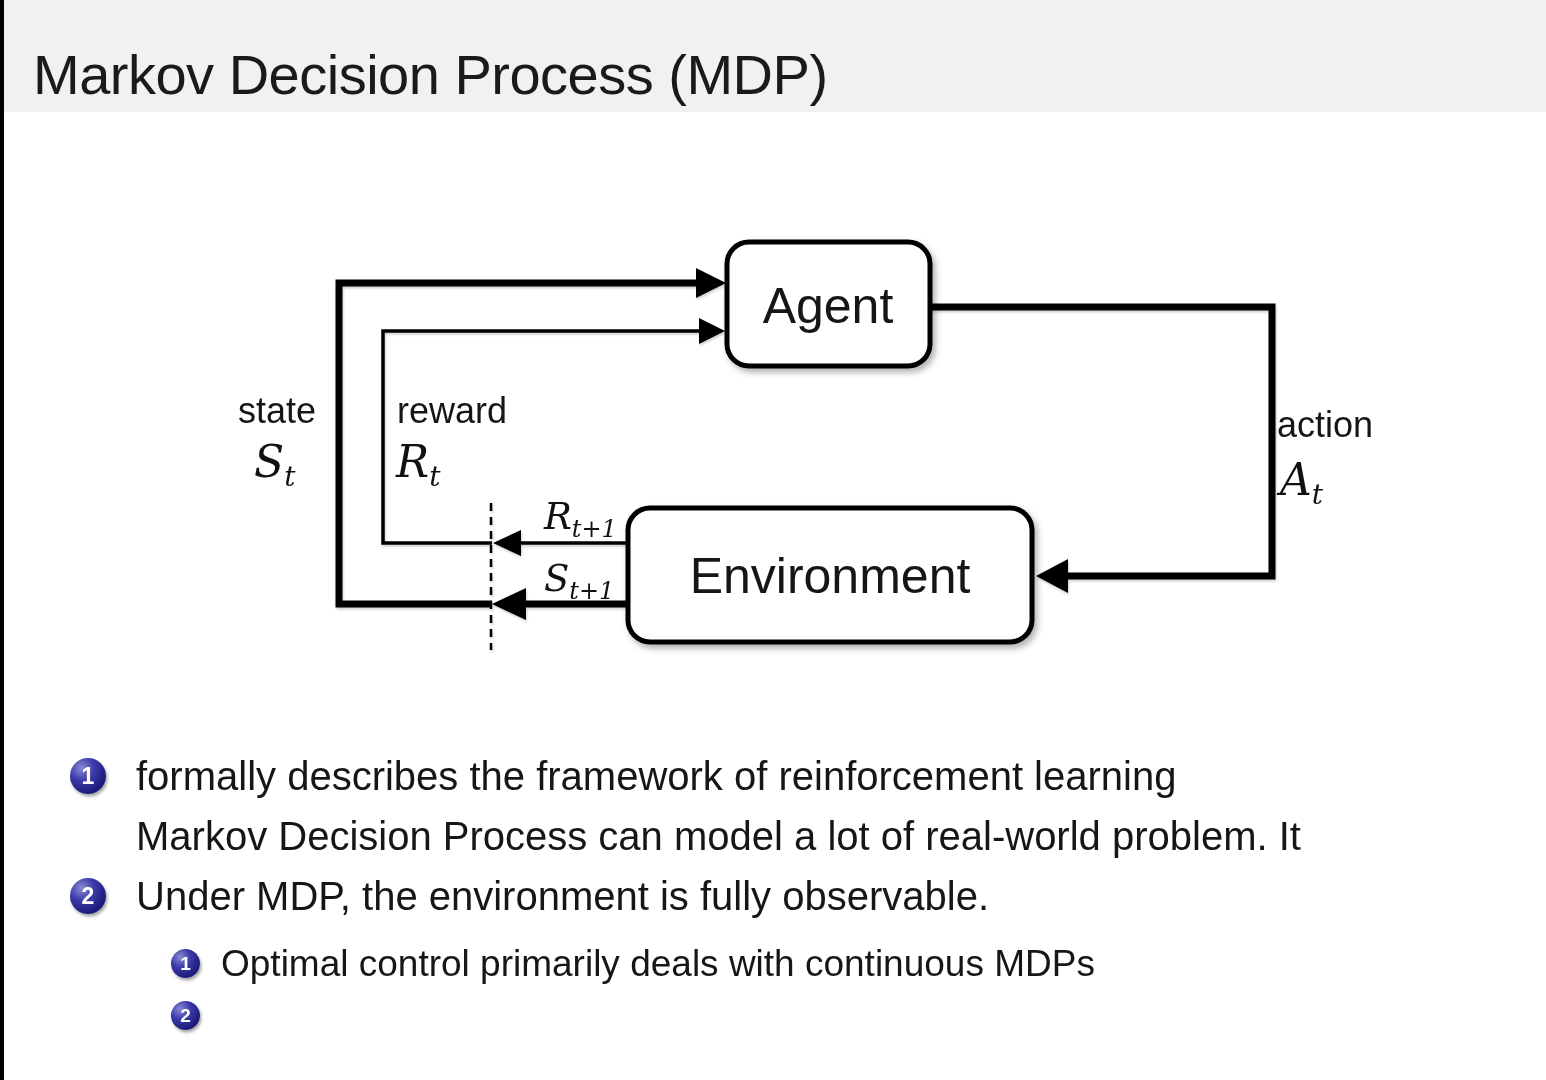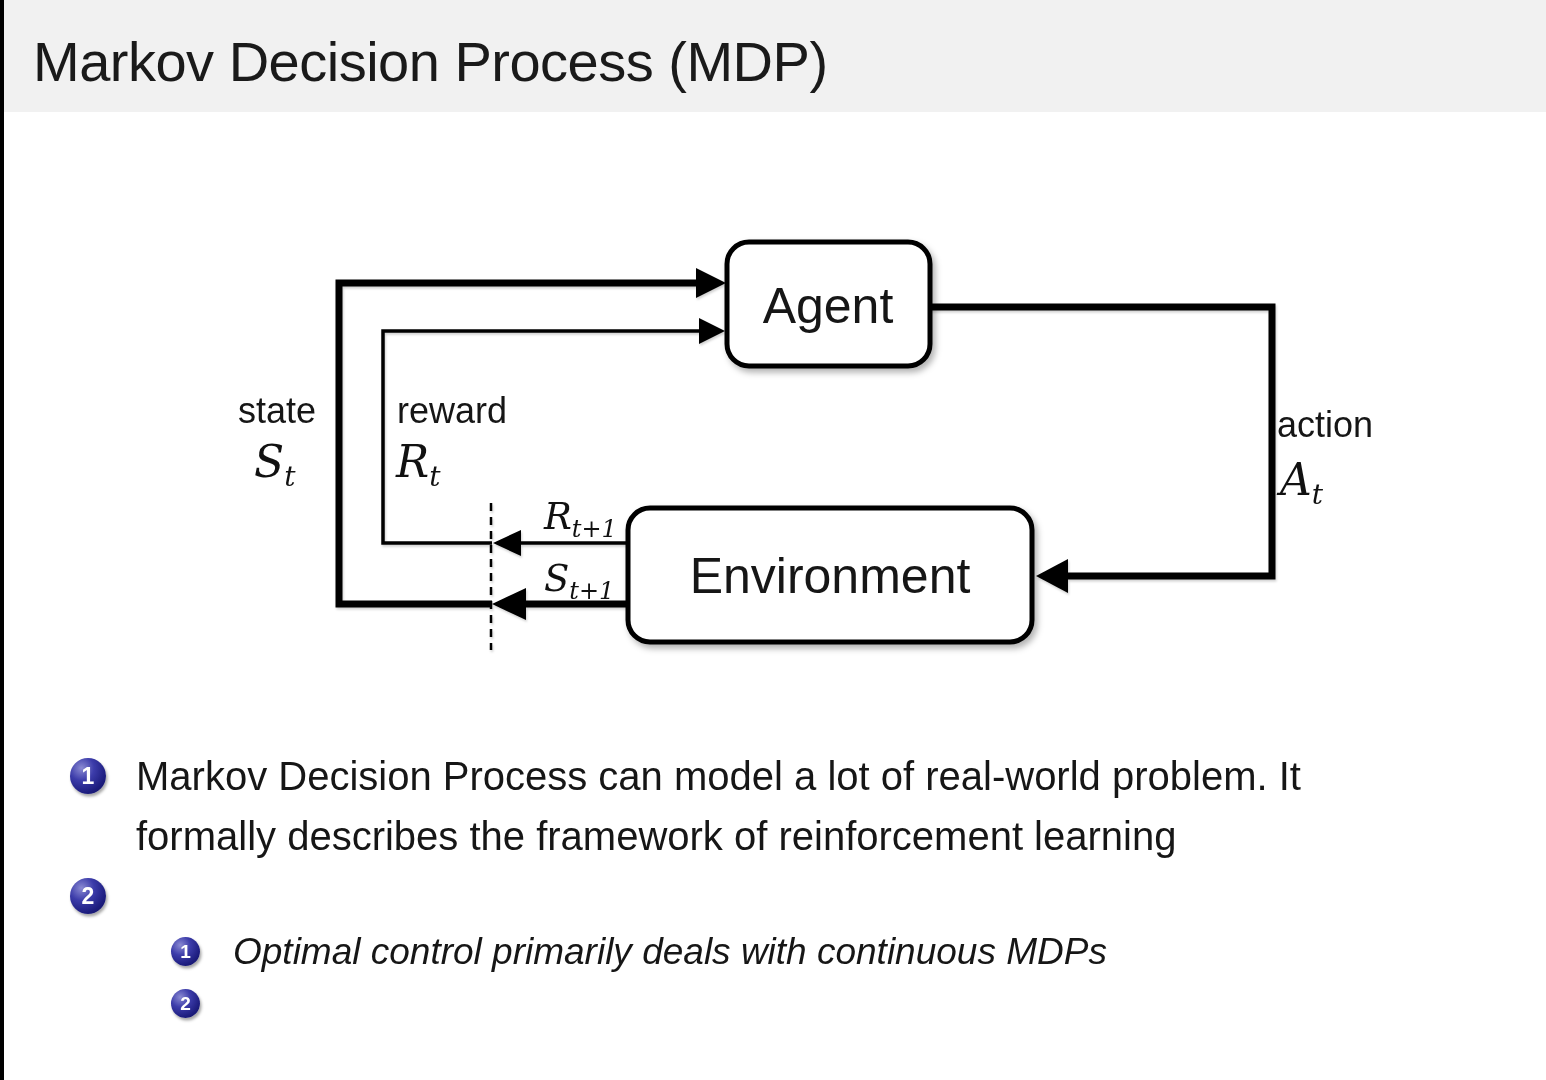--- a/index.html
+++ b/index.html
@@ -4,40 +4,40 @@
 <style>
   html,body{margin:0;padding:0;}
   body{
     width:1546px;height:1080px;position:relative;overflow:hidden;
     background:#ffffff;color:#141414;
     font-family:"Liberation Sans", sans-serif;
   }
   .left-border{position:absolute;left:0;top:0;width:4px;height:1080px;background:#000;z-index:20;}
   .header{position:absolute;left:0;top:0;width:1546px;height:112px;background:#f1f1f1;}
   .title{
-    position:absolute;left:33px;top:28px;font-size:56px;line-height:1.2;
+    position:absolute;left:33px;top:41px;font-size:56px;line-height:1.2;
     color:#1a1a1a;letter-spacing:-0.5px;white-space:nowrap;
   }
   svg.diagram{position:absolute;left:0;top:0;}
   .box-shadow{filter:drop-shadow(3px 4px 3px rgba(0,0,0,0.30));}
   .line-shadow{filter:drop-shadow(1px 2px 1px rgba(0,0,0,0.18));}
 
   .bullets{position:absolute;left:70px;top:746px;width:1445px;}
   .bullet-row{display:flex;align-items:flex-start;}
   .bullet-text{margin-left:30px;font-size:40px;line-height:60px;color:#161616;}
   .ball{
     flex:0 0 auto;width:36px;height:36px;margin-top:12px;border-radius:50%;
     background:radial-gradient(circle at 32% 28%, #8a8ad2 0%, #3c3caa 35%, #1d1d7e 70%, #0d0d55 100%);
     color:#ffffff;font-size:23px;font-weight:bold;
     display:flex;align-items:center;justify-content:center;
     box-shadow:1.5px 2.5px 3px rgba(0,0,0,0.35);
   }
   .subitems{margin-top:12px;padding-left:101px;}
   .sub-row{display:flex;align-items:flex-start;}
-  .sub-text{margin-left:33px;font-size:37px;line-height:52px;color:#161616;font-style:italic;}
+  .sub-text{margin-left:21px;font-size:37px;line-height:52px;color:#161616;}
   .ball.small{width:29px;height:29px;margin-top:11px;font-size:19px;}
 
   text.sans{font-family:"Liberation Sans", sans-serif;fill:#161616;}
   text.math{font-family:"DejaVu Serif", serif;font-style:italic;fill:#111111;}
 </style>
 </head>
 <body>
 
 <div class="header"></div>
 <div class="title">Markov Decision Process (MDP)</div>
@@ -88,29 +88,32 @@
   <text class="math" x="544" y="591" font-size="37"><tspan>S</tspan><tspan dy="8" font-size="24">t+1</tspan></text>
 </svg>
 
 <div class="bullets">
 
   <div class="bullet-row">
     <div class="ball">
         <span>1</span>
       </div>
     <div class="bullet-text">
+      <div>formally describes the framework of reinforcement learning</div>
       <div>Markov Decision Process can model a lot of real-world problem. It</div>
-      <div>formally describes the framework of reinforcement learning</div>
     </div>
   </div>
 
   <div class="bullet-row">
     <div class="ball">
         <span>2</span>
       </div>
+    <div class="bullet-text">
+      <div>Under MDP, the environment is fully observable.</div>
+    </div>
   </div>
 
   <div class="subitems">
     <div class="sub-row">
       <div class="ball small">
           <span>1</span>
         </div>
       <div class="sub-text">Optimal control primarily deals with continuous MDPs</div>
     </div>
     <div class="sub-row">

